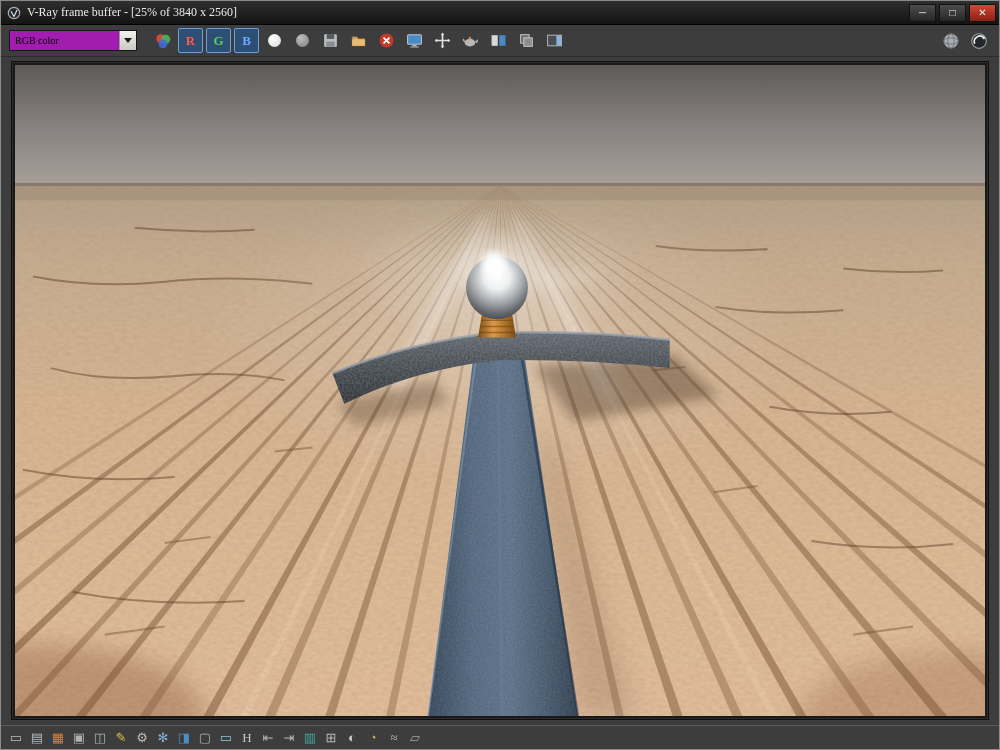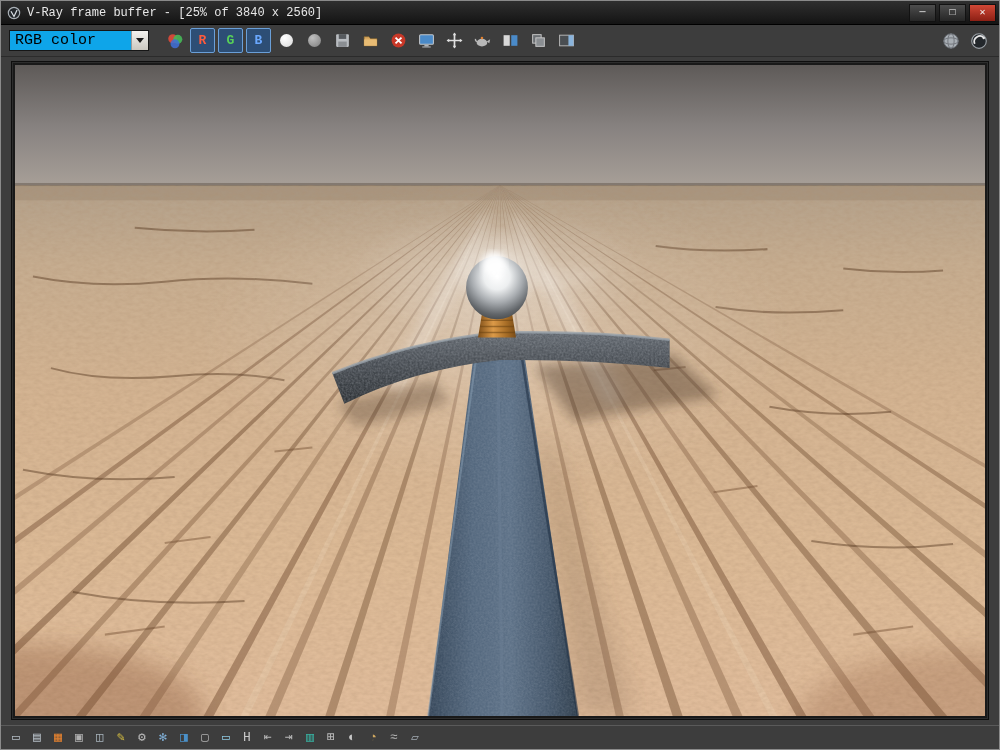--- a/index.html
+++ b/index.html
@@ -2,21 +2,21 @@
 <html><head>
 <meta charset="utf-8">
 <style>
   html,body { margin:0; padding:0; background:#2a2a2a; }
   * { box-sizing:border-box; }
   .vfb-window {
     width:1000px; height:750px;
     background:#3d3d3d;
     border:1px solid #8a8a8a;
     display:flex; flex-direction:column;
-    font-family:Liberation Mono, monospace;
+    font-family:Liberation Serif, serif;
     position:relative; overflow:hidden;
   }
   
   .titlebar {
     flex:0 0 24px; height:24px;
     background:linear-gradient(#2f2f2f,#141414);
     display:flex; align-items:center;
     padding:0 3px 0 6px; gap:6px;
     border-bottom:1px solid #000;
   }
@@ -31,24 +31,24 @@
   }
   .win-btn.close { background:linear-gradient(#d14836,#8c1f14); }
   
   .toolbar {
     flex:0 0 32px; height:32px;
     display:flex; align-items:center;
     padding:0 8px; gap:3px;
     background:#3d3d3d; border-bottom:1px solid #2b2b2b;
   }
   .dropdown {
-    width:140px; height:21px; background:#0ea5e9;
+    width:128px; height:21px; background:#a21caf;
     border:1px solid #161616;
     display:flex; align-items:center;
-    font-size:15px; color:#000; margin-right:10px; cursor:default;
+    font-size:10px; color:#000; margin-right:10px; cursor:default;
   }
   .dd-label { flex:1; padding-left:5px; }
   .dd-arrow-box {
     width:17px; height:100%;
     background:linear-gradient(#f2f1ee,#cbc8c0);
     border-left:1px solid #999;
     display:flex; align-items:center; justify-content:center;
   }
   .dd-arrow { width:0; height:0; border-left:4px solid transparent; border-right:4px solid transparent; border-top:5px solid #1a1a1a; }
   .tbtn {

